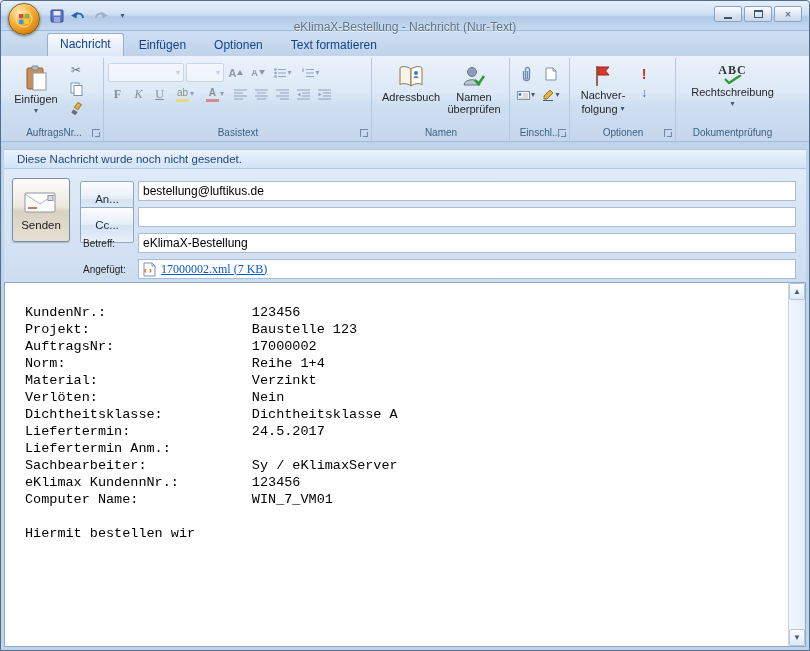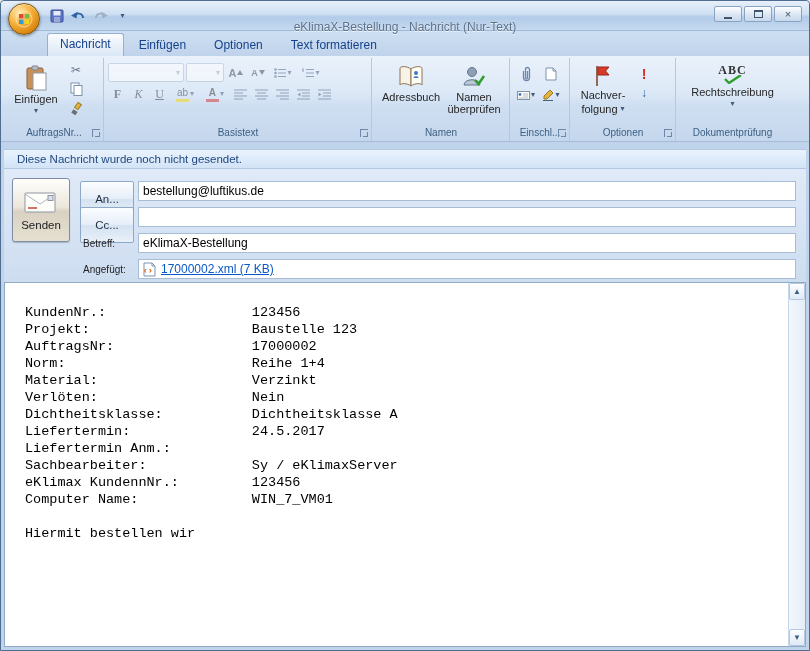--- a/index.html
+++ b/index.html
@@ -393,21 +393,21 @@
     <div class="addr-btn" style="top:12px;">An...</div>
     <input class="hfield" style="top: 12px;" value="bestellung@luftikus.de">
 
     <div class="addr-btn" style="top:38px;">Cc...</div>
     <input class="hfield" style="top: 38px;" value="">
 
     <div class="hlabel" style="top:64px;">Betreff:</div>
     <input class="hfield" style="top: 64px;" value="eKlimaX-Bestellung">
 
     <div class="hlabel" style="top:90px;">Angefügt:</div>
-    <div class="hfield attfield" style="top:90px;">
+    <div class="hfield attfield" style="top:90px;font-family:Liberation Serif, serif;">
       <svg width="13" height="15" viewBox="0 0 13 15">
         <path d="M1 1 h8 l3 3 v10 h-11 z" fill="#fff" stroke="#7d93ad"></path>
         <path d="M9 1 v3 h3" fill="none" stroke="#7d93ad"></path>
         <path d="M3 7 l-1.5 1.8 L3 10.5 M6.5 7 l1.5 1.8 L6.5 10.5" fill="none" stroke="#d86a1f" stroke-width="1.1"></path>
       </svg>
       <span class="attlink">17000002.xml (7 KB)</span>
     </div>
   </div>
 
   <div class="msgbody">

